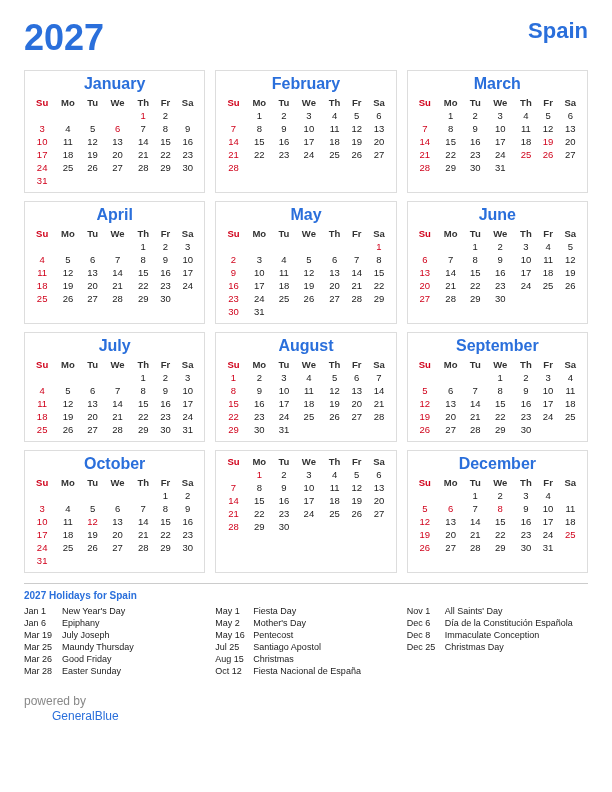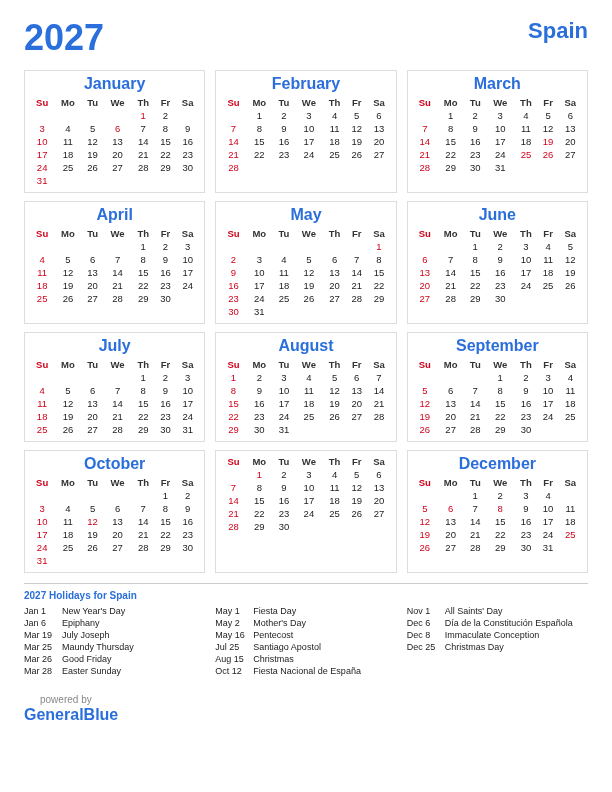--- a/index.html
+++ b/index.html
@@ -99,29 +99,29 @@
     .holiday-name {
       color: #222;
     }
     .footer {
       margin-top: 16px;
       display: flex;
       flex-direction: column;
       align-items: flex-start;
     }
     .powered-by {
-      font-size: 10px;
+      font-size: 12px;
       color: #888;
       margin-bottom: 1px;
-      margin-left: 16px;
     }
     .general-blue {
-      font-size: 16px;
-      font-weight: bold;
+      font-size: 12px;
+      font-weight: normal;
       color: #222;
+      margin-left: 28px;
     }
     .general-blue span {
       color: #2a6fdb;
     }
   </style>
 </head>
 <body>
 
 <div class="header">
   <div class="year-title">2027</div>

